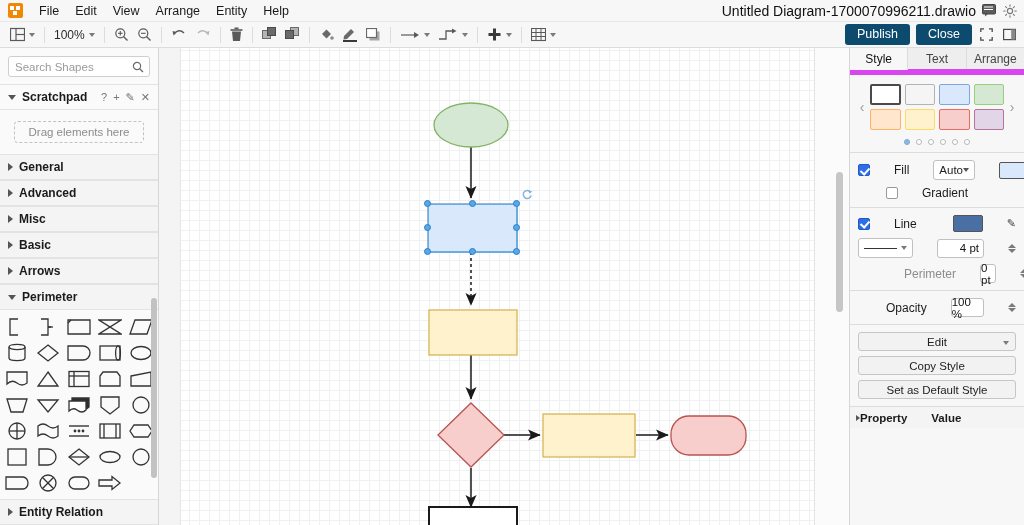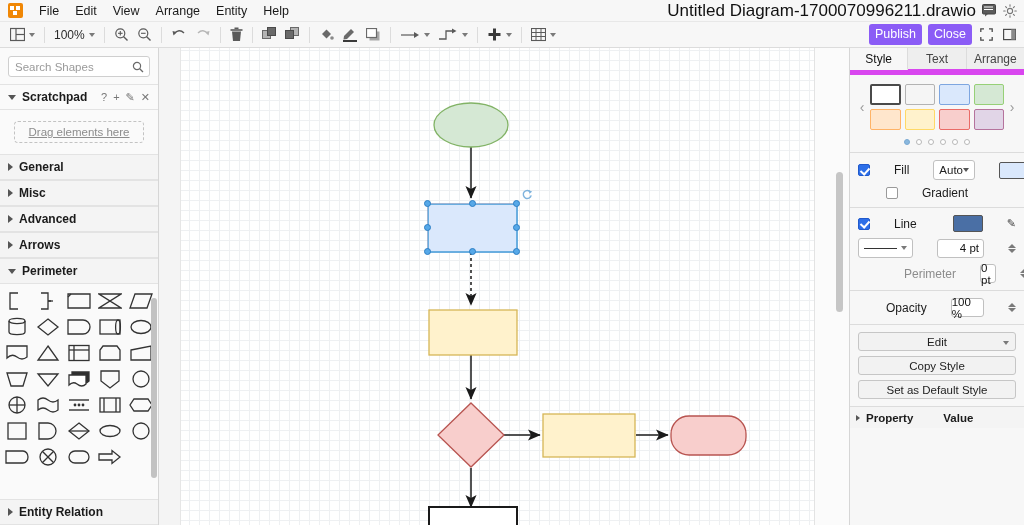--- a/index.html
+++ b/index.html
@@ -35,21 +35,21 @@
     box-shadow: -3px 5px 0 0 #fff;
   }
   .menu-item {
     padding: 2px 8px; font-size: 12.5px; color: #1a1a1a; cursor: default;
     white-space: nowrap;
   }
   #doc-title-wrap {
     margin-left: auto; display: flex; align-items: center; gap: 4px;
     padding-right: 6px;
   }
-  #doc-title { font-size: 17px; color: #111; white-space: nowrap; }
+  #doc-title { font-size: 14px; color: #111; white-space: nowrap; }
   .icon-btn-sm {
     width: 17px; height: 17px; display: inline-flex;
     align-items: center; justify-content: center; cursor: default;
   }
 
   
   #toolbar {
     position: absolute; left: 0; top: 22px; width: 1024px; height: 26px;
     background: #f7f7f7; border-bottom: 1px solid #dcdcdc;
     display: flex; align-items: center;
@@ -67,23 +67,23 @@
     border-right: 3.5px solid transparent; border-top: 4px solid #7a7a7a;
     margin-left: 4px; display: inline-block;
   }
   .zoom-label { font-size: 12px; color: #2b2b2b; }
 
   #toolbar-right {
     margin-left: auto; display: flex; align-items: center; gap: 6px;
     padding-right: 6px;
   }
   .blue-btn {
-    background: #8b5cf6; color: #fff; border: none; border-radius: 3px;
+    background: #0c4a6e; color: #fff; border: none; border-radius: 3px;
     font-size: 12.5px; font-family: "Liberation Sans", sans-serif;
-    padding: 3px 6px; cursor: default; line-height: 15px;
+    padding: 3px 12px; cursor: default; line-height: 15px;
   }
 
   
   #shapes-panel {
     position: absolute; left: 0; top: 48px; width: 159px; height: 477px;
     background: #fafafa; border-right: 1px solid #d6d6d6;
     overflow: hidden;
   }
   #search-wrap { padding: 8px 8px 7px 8px; }
   #search-box {
@@ -115,21 +115,21 @@
     border-top: 5px solid #555; border-bottom: none;
   }
   .sec-actions { margin-left: auto; display: flex; gap: 6px; color: #777;
     font-weight: normal; font-size: 11px; }
   .sec-actions span { cursor: default; }
 
   #scratchpad-drop {
     margin: 11px 14px; height: 22px;
     border: 1px dashed #c3c3c3; border-radius: 4px;
     display: flex; align-items: center; justify-content: center;
-    font-size: 11.5px; color: #8c8c8c; background: #fafafa; text-decoration: underline;
+    font-size: 11.5px; color: #8c8c8c; background: #fafafa;
   }
 
   #flowchart-shapes {
     display: grid; grid-template-columns: repeat(5, 1fr);
     padding: 4px 2px 6px 2px;
   }
   .shape-cell {
     height: 26px; display: flex; align-items: center; justify-content: center;
     cursor: default;
   }
@@ -249,21 +249,21 @@
   .chk-item .fmt-label { font-size: 11.5px; font-weight: bold; }
   .btn-wide {
     border: 1px solid #c6c6c6; background: #f2f2f2; border-radius: 3px;
     height: 19px; display: flex; align-items: center; justify-content: center;
     font-size: 11.5px; color: #222; margin-bottom: 5px; cursor: default;
     position: relative;
   }
   .btn-wide .caret { position: absolute; right: 6px; top: 8px; margin: 0; }
   #prop-header {
     border-top: 1px solid #dcdcdc; height: 22px; display: flex;
-    align-items: center; gap: 6px; padding: 0 6px; background: #f4f4f4;
+    align-items: center; padding: 0 6px; background: #f4f4f4;
     font-weight: bold; font-size: 11.5px; color: #1b1b1b;
   }
   #prop-header .tri { border-left-width: 4px; border-top-width: 3.5px; border-bottom-width: 3.5px; }
   .prop-val { margin-left: 24px; }
 </style>
 </head>
 <body>
 
 <div id="app">
 
@@ -468,25 +468,29 @@
       </span>
     </div>
     <div id="scratchpad-drop">Drag elements here</div>
 
     <div class="sec-header">
       <span class="tri"></span>
       <span>General</span>
     </div>
     <div class="sec-header">
       <span class="tri"></span>
-      <span>Misc</span>
+      <span>Advanced</span>
     </div>
     <div class="sec-header">
       <span class="tri"></span>
-      <span>Advanced</span>
+      <span>Misc</span>
+    </div>
+    <div class="sec-header">
+      <span class="tri"></span>
+      <span>Basic</span>
     </div>
     <div class="sec-header">
       <span class="tri"></span>
       <span>Arrows</span>
     </div>
     <div class="sec-header">
       <span class="tri open"></span>
       <span>Perimeter</span>
     </div>
 

